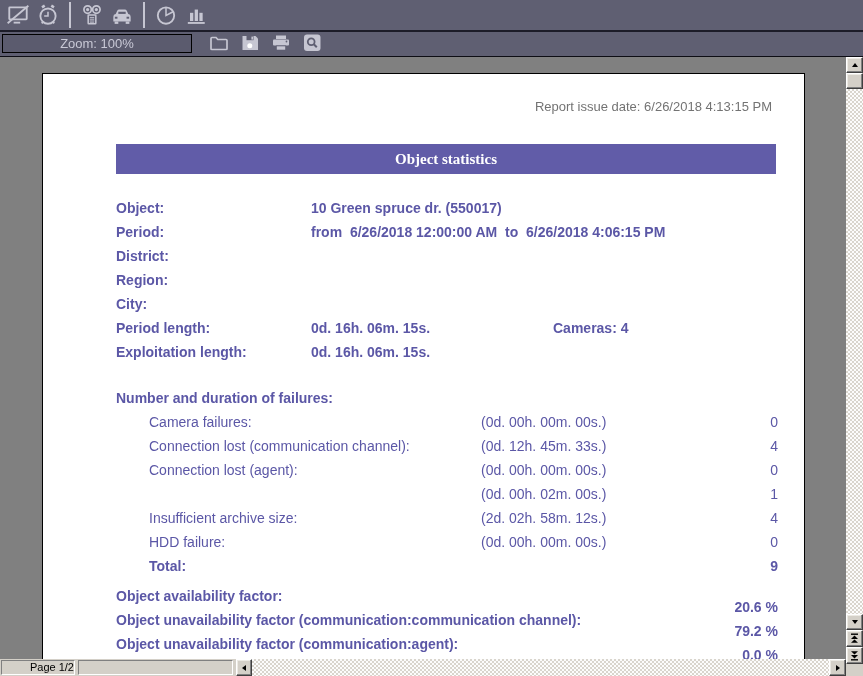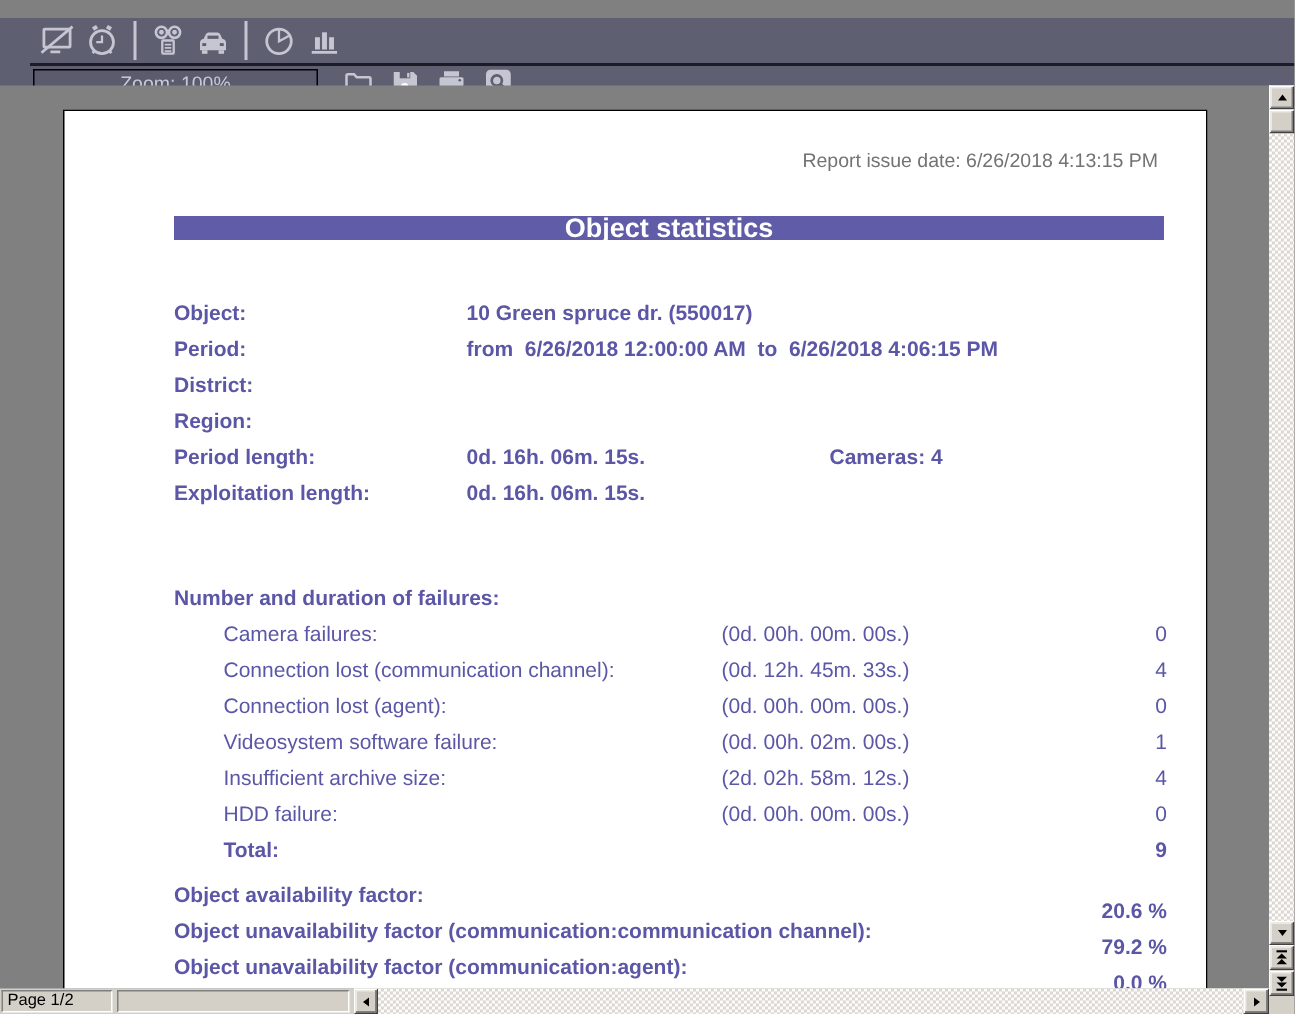--- a/index.html
+++ b/index.html
@@ -3,44 +3,44 @@
 <meta charset="utf-8">
 <style>
   * { margin:0; padding:0; box-sizing:border-box; }
   html,body { background:#808080; }
   .app {
     position:relative; width:863px; height:676px; overflow:hidden;
     font-family:"Liberation Sans", sans-serif; background:#808080;
   }
 
   
-  .toolbars { position:absolute; left:0; top:12px; width:863px; height:57px;
-    background:#5F5F72; border-bottom:1px solid #0d0d14;padding-left:20px; }
+  .toolbars { position:absolute; left:0; top:0; width:863px; height:57px;
+    background:#5F5F72; border-bottom:1px solid #0d0d14; }
   .tb-row1 { height:32px; display:flex; align-items:center; padding-left:3px;
     border-bottom:2px solid #1c1c28; }
   .tb-row2 { height:22px; display:flex; align-items:center; }
   .tbtn { background:transparent; border:none; width:30px; height:28px;
     display:flex; align-items:center; justify-content:center; cursor:pointer; padding:0; }
   .tbtn2 { width:28px; height:20px; }
   .vsep { width:2px; height:26px; background:#C6C6D2; margin:0 6px; }
   .zoom-box { width:190px; height:19px; margin-left:2px; margin-top:0;
     background:#5B5B6E; border:1px solid #000; color:#C9C9D6; font-size:13px;
     display:flex; align-items:center; justify-content:center; cursor:default; }
   .r2icons { display:flex; margin-left:13px; gap:3px; }
 
   
   .doc-area { position:absolute; left:0; top:57px; width:846px; height:602px;
     background:#808080; overflow:hidden; }
   .page { position:absolute; left:42px; top:16px; width:763px; height:700px;
     background:#fff; border:1px solid #000; overflow:hidden; color:#5B57A6; }
 
   .report-date { position:absolute; top:25px; right:32px; font-size:13px; color:#737373; }
-  .title-bar { position:absolute; left:73px; top:70px; width:660px; height:16px;
-    background:#615CA8; color:#fff; font-weight:bold; font-size:18px;
-    display:flex; align-items:center; justify-content:center; }
+  .title-bar { position:absolute; left:73px; top:70px; width:660px; height:30px;
+    background:#615CA8; color:#fff; font-weight:bold; font-size:15px;
+    display:flex; align-items:center; justify-content:center;font-family:Liberation Serif, serif; }
 
   .fields { position:absolute; left:73px; top:122px; right:42px; }
   .f-row { position:relative; height:24px; line-height:24px; font-size:14px; font-weight:bold; }
   .f-label { display:inline-block; width:195px; }
   .f-value { white-space:pre; }
   .f-extra { position:absolute; left:437px; top:0; }
 
   .section-header { position:absolute; left:73px; top:312px; height:24px; line-height:24px;
     font-size:14px; font-weight:bold; }
 
@@ -74,21 +74,21 @@
 
   .arr-up { width:0; height:0; border-left:3.5px solid transparent; border-right:3.5px solid transparent; border-bottom:4px solid #000; }
   .arr-down { width:0; height:0; border-left:3.5px solid transparent; border-right:3.5px solid transparent; border-top:4px solid #000; }
   .arr-left { width:0; height:0; border-top:3.5px solid transparent; border-bottom:3.5px solid transparent; border-right:4px solid #000; }
   .arr-right { width:0; height:0; border-top:3.5px solid transparent; border-bottom:3.5px solid transparent; border-left:4px solid #000; }
 
   .statusbar { position:absolute; left:0; top:659px; width:846px; height:17px; background:#D4D0C8; }
   .spanel { position:absolute; top:1px; height:15px; background:#D4D0C8;
     border:1px solid; border-color:#808080 #FFFFFF #FFFFFF #808080;
     font-size:11px; color:#000; line-height:13px; padding-left:3px; }
-  .spanel1 { left:1px; width:74px; }
+  .spanel1 { left:1px; width:74px;text-align:right; }
   .spanel2 { left:78px; width:155px; }
   .hscroll { position:absolute; left:236px; top:0; width:610px; height:17px; display:flex; }
   .hscroll .btn95 { width:16px; height:17px; flex:none; }
   .hscroll .btn95:last-child { width:17px; }
   .h-track { flex:1; }
 
   svg { display:block; }
 </style>
 </head>
 <body>
@@ -207,20 +207,23 @@
         <div class="f-row">
           <span class="f-label">Period:</span><span class="f-value">from  6/26/2018 12:00:00 AM  to  6/26/2018 4:06:15 PM</span>
         </div>
         <div class="f-row">
           <span class="f-label">District:</span><span class="f-value"></span>
         </div>
         <div class="f-row">
           <span class="f-label">Region:</span><span class="f-value"></span>
         </div>
         <div class="f-row">
+          <span class="f-label">City:</span><span class="f-value"></span>
+        </div>
+        <div class="f-row">
           <span class="f-label">Period length:</span><span class="f-value">0d. 16h. 06m. 15s.</span>
           <span class="f-extra">Cameras: 4</span>
         </div>
         <div class="f-row">
           <span class="f-label">Exploitation length:</span><span class="f-value">0d. 16h. 06m. 15s.</span>
         </div>
       </div>
 
       <div class="section-header">Number and duration of failures:</div>
 
@@ -234,21 +237,20 @@
           <span>Connection lost (communication channel):</span>
           <span class="fr-duration">(0d. 12h. 45m. 33s.)</span>
           <span class="fr-count">4</span>
         </div>
         <div class="fr">
           <span>Connection lost (agent):</span>
           <span class="fr-duration">(0d. 00h. 00m. 00s.)</span>
           <span class="fr-count">0</span>
         </div>
         <div class="fr">
-          <span>Videosystem software failure:</span>
           <span class="fr-duration">(0d. 00h. 02m. 00s.)</span>
           <span class="fr-count">1</span>
         </div>
         <div class="fr">
           <span>Insufficient archive size:</span>
           <span class="fr-duration">(2d. 02h. 58m. 12s.)</span>
           <span class="fr-count">4</span>
         </div>
         <div class="fr">
           <span>HDD failure:</span>

